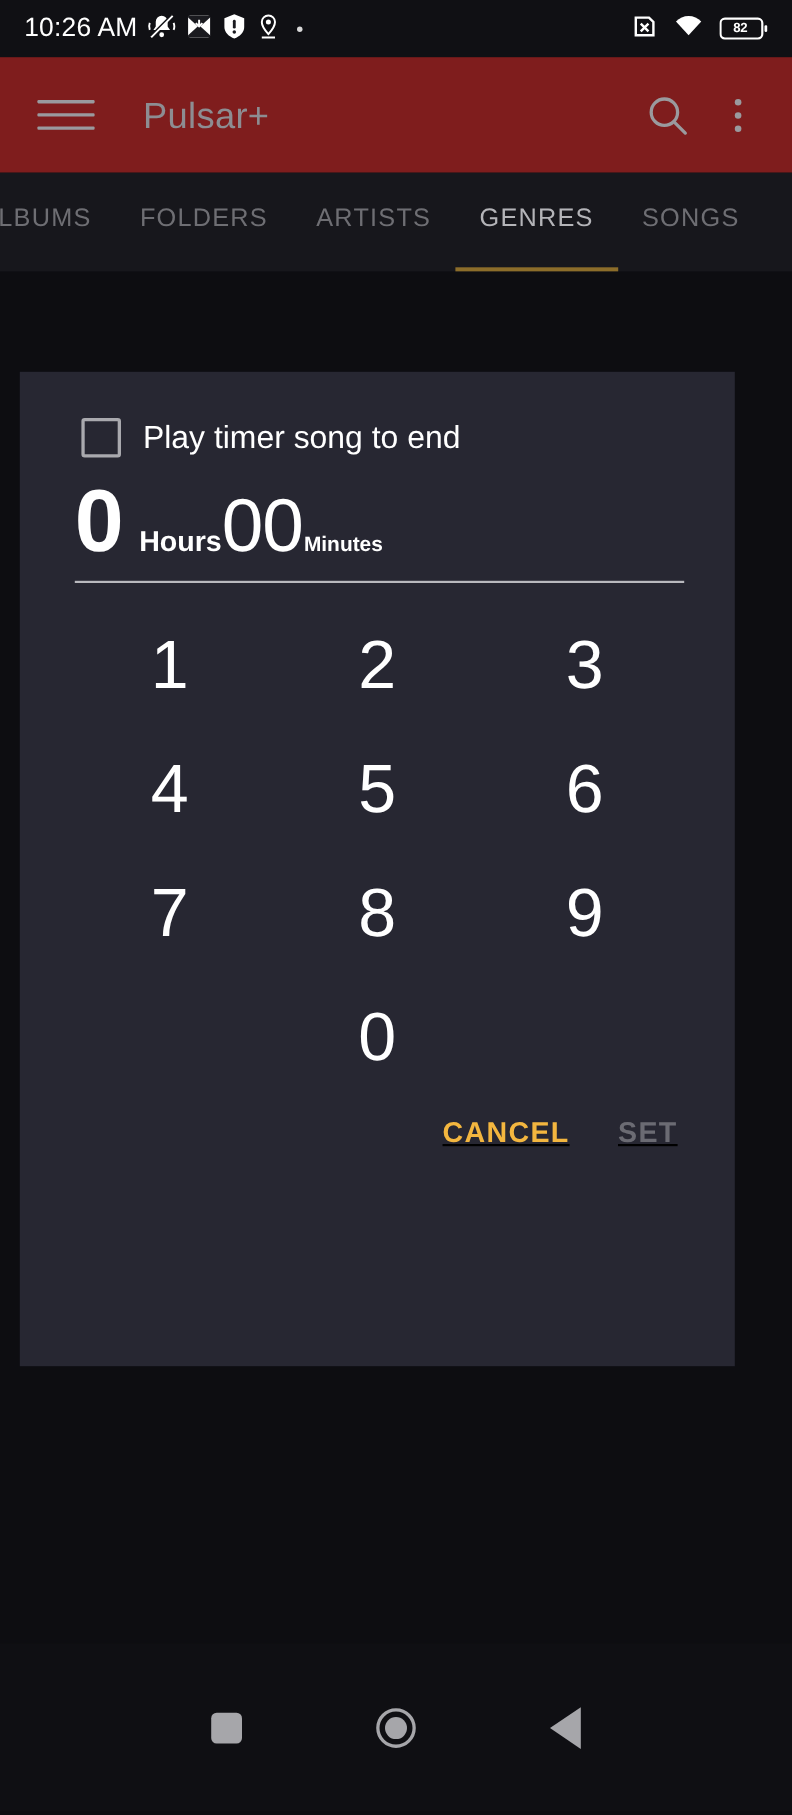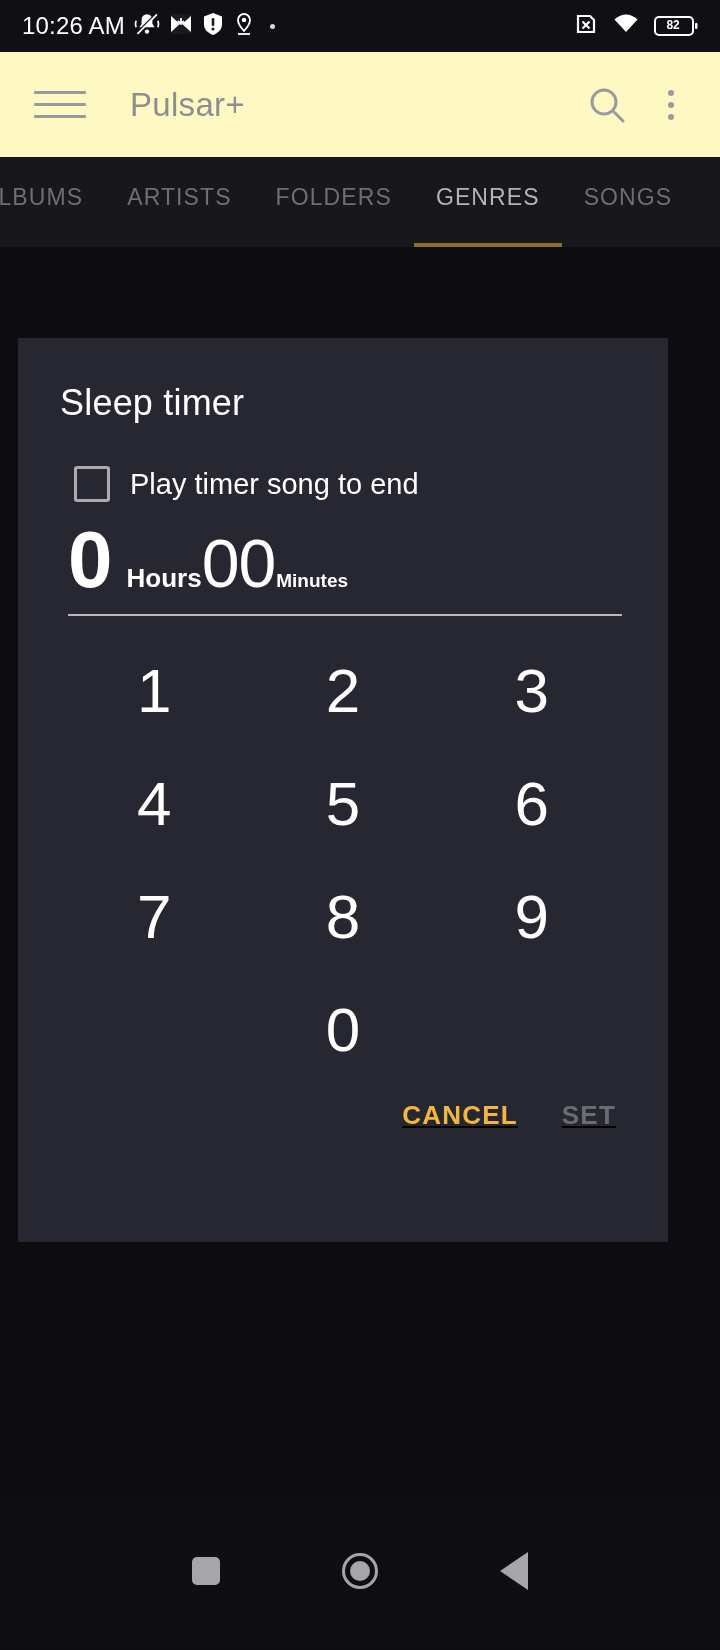--- a/index.html
+++ b/index.html
@@ -38,21 +38,21 @@
     display:flex; align-items:center; justify-content:center;
     color:#ffffff; font-size:12px; font-weight:700;
     letter-spacing:-0.2px;
   }
   #dot-sep { width:5px; height:5px; border-radius:50%; background:#d8d8d8; margin-left:6px; }
 
   
   #app-bar {
     position:absolute; top:52px; left:0;
     width:720px; height:105px;
-    background:#fef9c3;
+    background:#7f1d1d;
     display:flex; align-items:center;
   }
   #menu-btn {
     width:52px; height:40px; margin-left:34px;
     display:flex; flex-direction:column; justify-content:center; gap:9px;
   }
   #menu-btn span { display:block; height:3px; background:#9a9a9e; border-radius:1px; }
   #app-title {
     margin-left:44px;
     color:#8d8d92; font-size:33px; font-weight:400; letter-spacing:0.3px;
@@ -276,30 +276,29 @@
       <div id="overflow-btn">
         <i></i>
           <i></i>
           <i></i>
       </div>
     </div>
   </div>
 
   <div id="tab-bar">
     <div class="tab" id="tab-albums">ALBUMS</div>
+    <div class="tab">FOLDERS</div>
     <div class="tab">ARTISTS</div>
-    <div class="tab">FOLDERS</div>
     <div class="tab active">GENRES</div>
     <div class="tab">SONGS</div>
   </div>
 
   <div id="content"></div>
 
   <div id="dialog">
-    <div id="dialog-title">Sleep timer</div>
 
     <div id="checkbox-row">
       <span id="checkbox-box"></span>
       <span id="checkbox-label">Play timer song to end</span>
     </div>
 
     <div id="time-display">
       <span id="hours-value">0</span>
       <span id="hours-unit">Hours</span>
       <span id="minutes-value">00</span>

